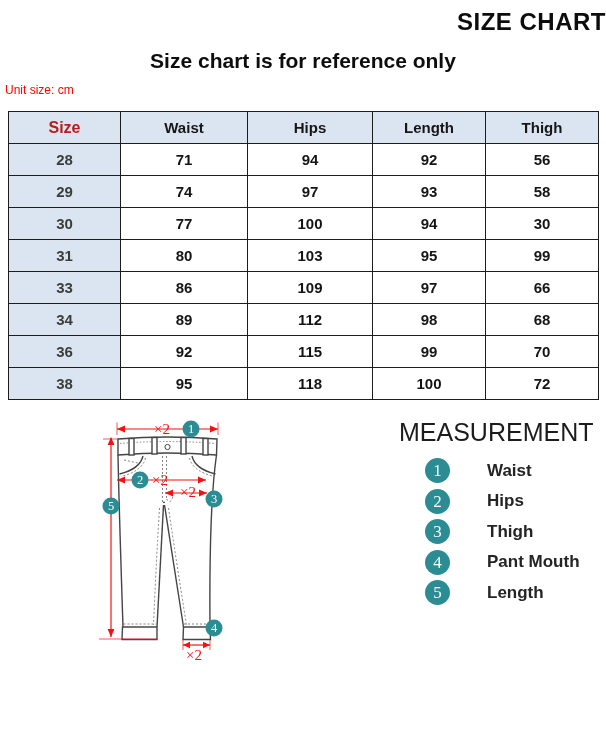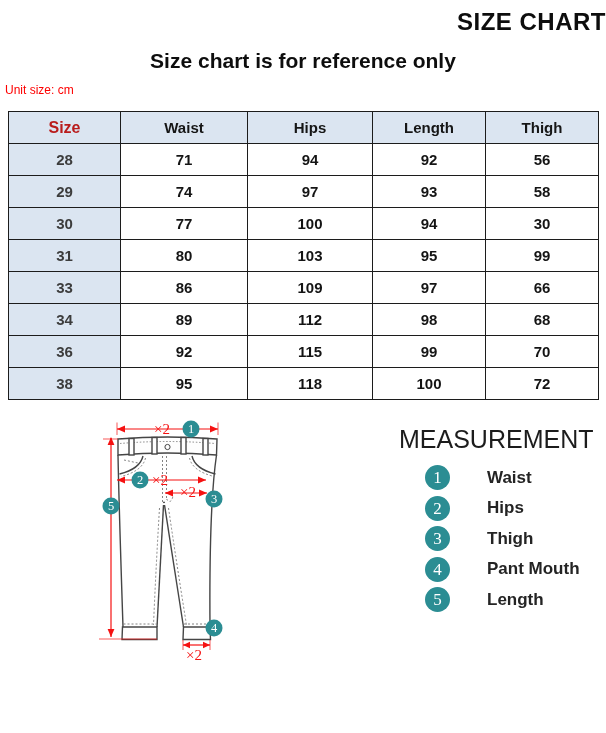--- a/index.html
+++ b/index.html
@@ -75,21 +75,21 @@
     height: 299px;
   }
   .pants-svg {
     position: absolute;
     left: 0; top: 0;
     width: 390px; height: 299px;
   }
   .legend {
     position: absolute;
     left: 396px;
-    top: 26px;
+    top: 19px;
     width: 205px;
   }
   .legend-title {
     font-size: 25px;
     font-weight: 400;
     color: #1c1c1c;
     margin-left: 3px;
     line-height: 27px;
     white-space: nowrap;
   }

